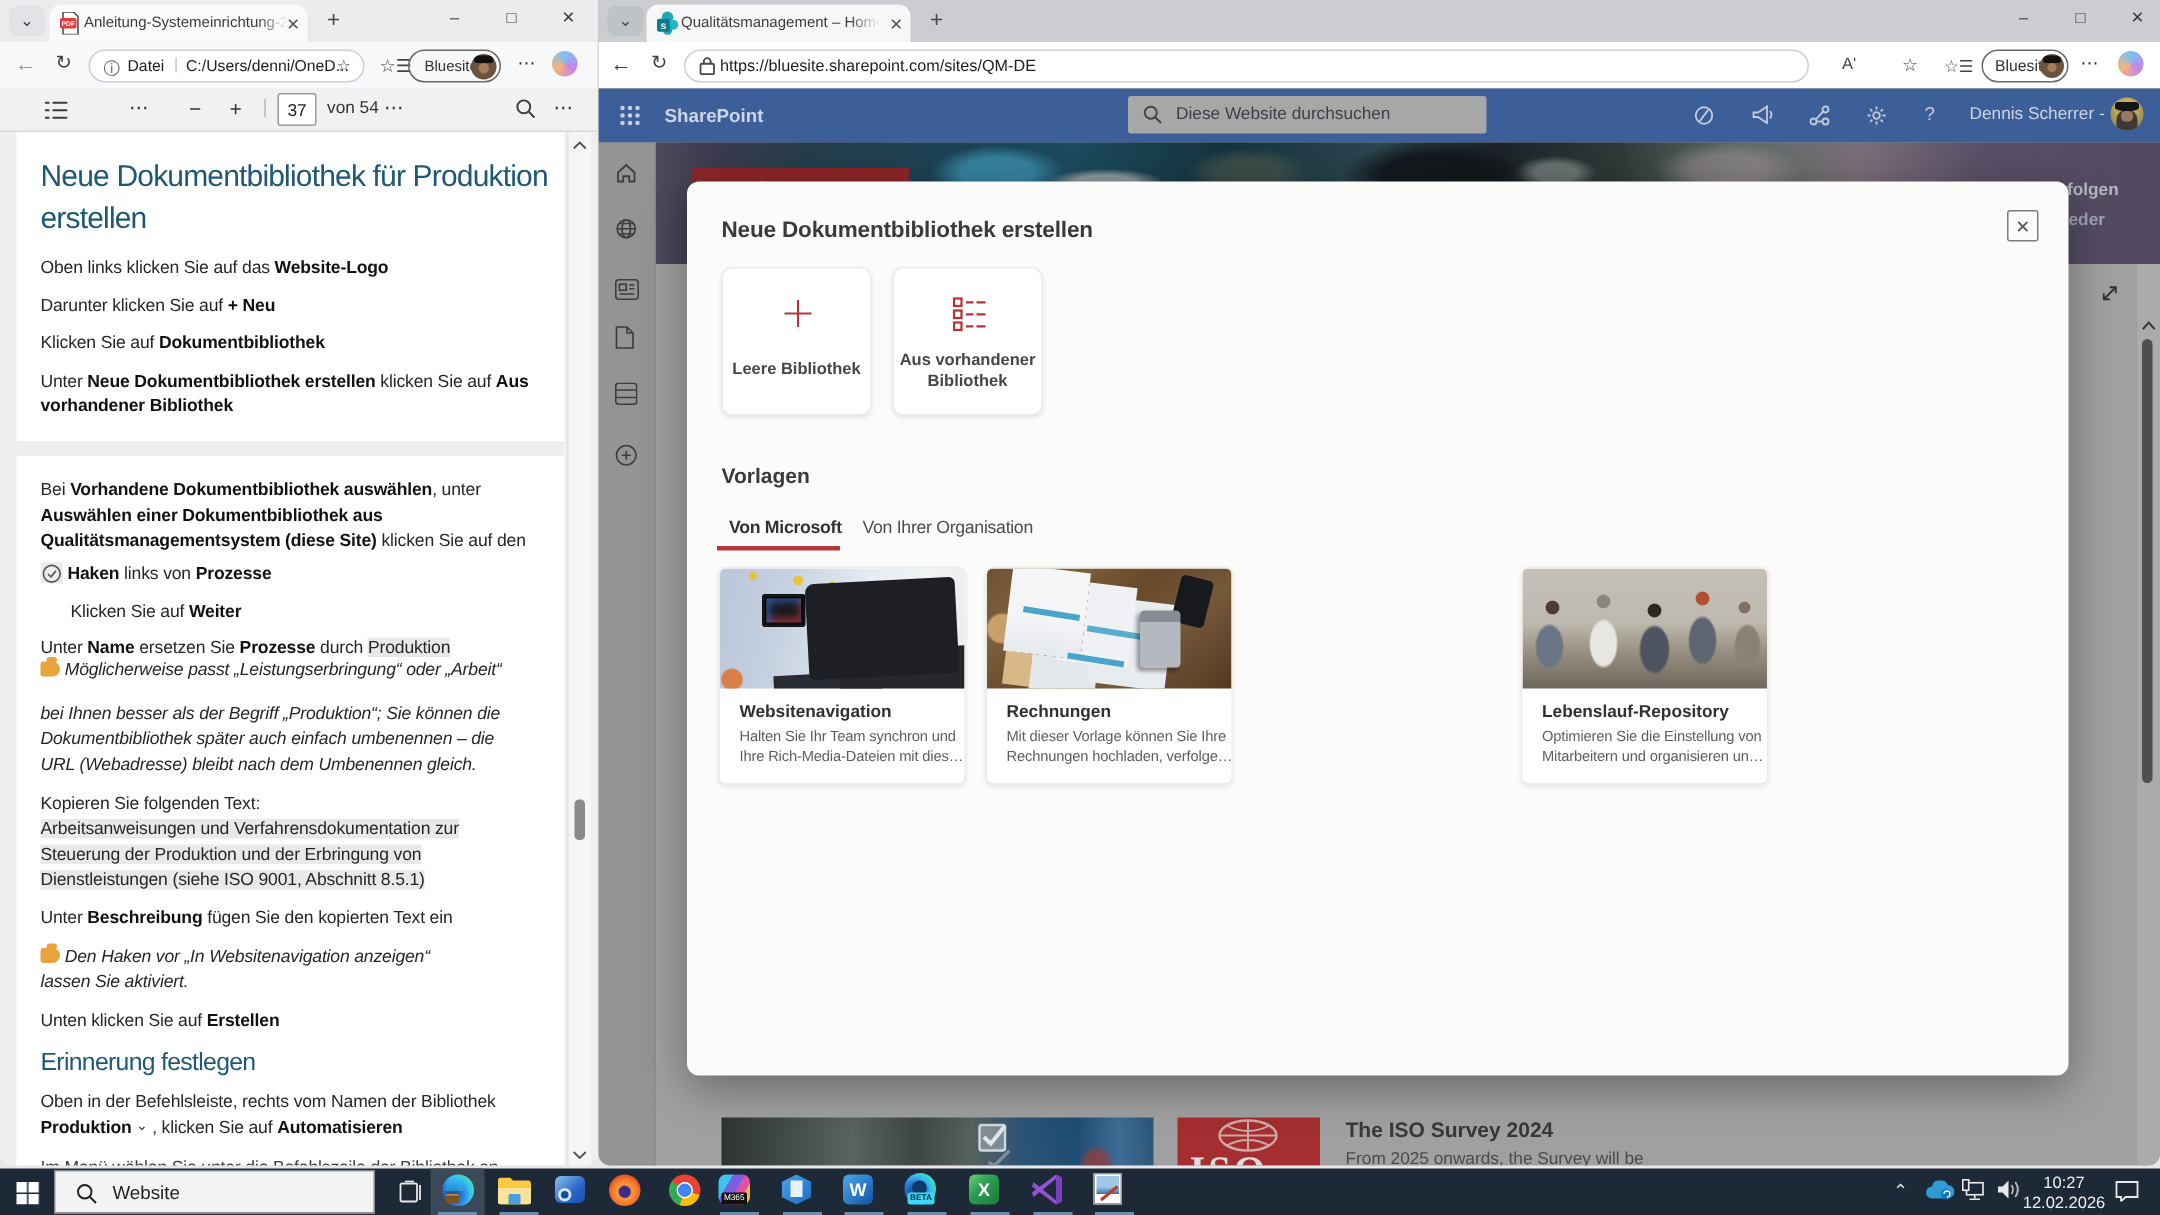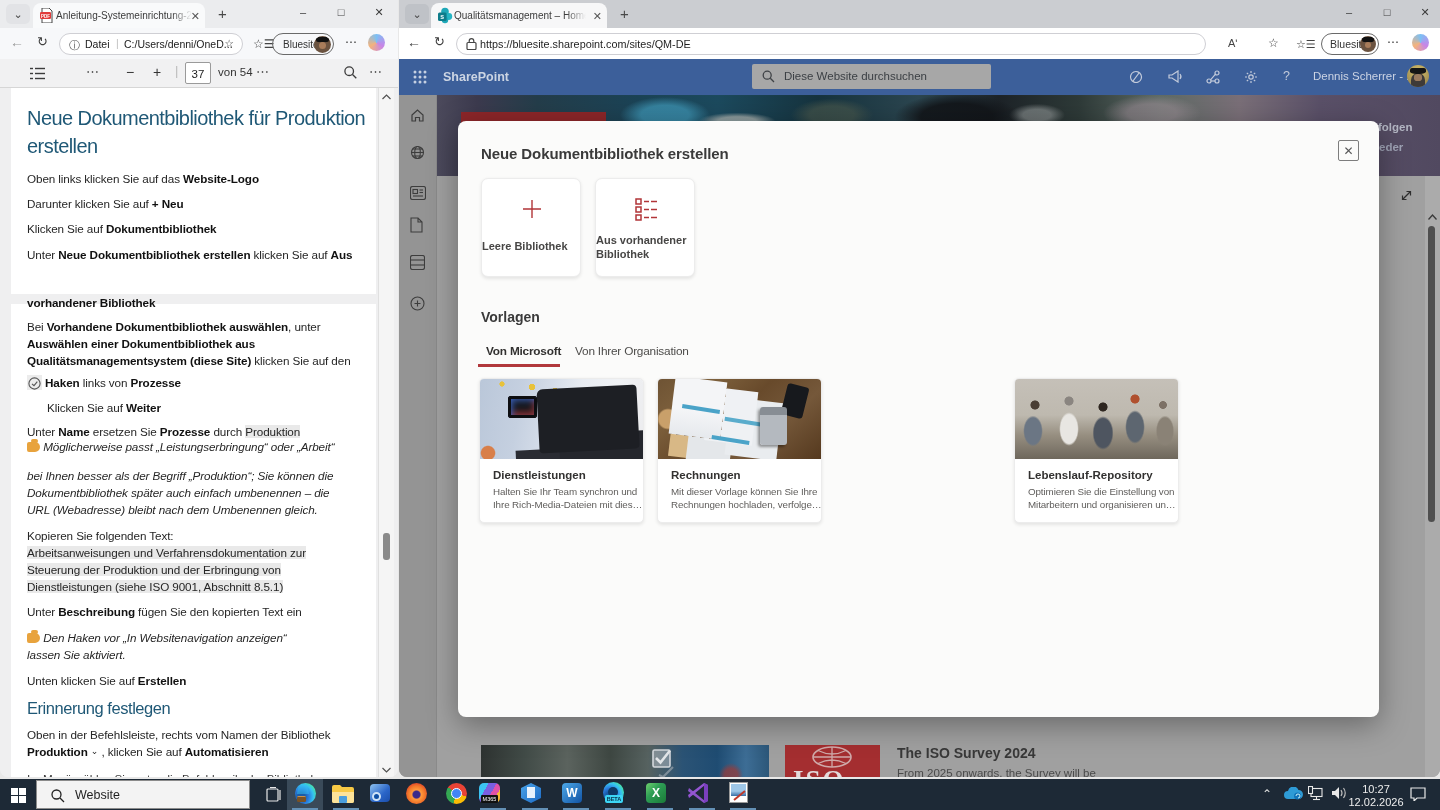--- a/index.html
+++ b/index.html
@@ -58,21 +58,21 @@
 .isoimg { position:absolute; left:82px; top:650px; width:288px; height:32px; background:radial-gradient(circle 16px at 250px 30px, rgba(150,60,60,.75) 40%, rgba(150,60,60,0) 75%), linear-gradient(90deg,#2e3331 0%,#414b47 15%,#5b635e 30%,#3e4742 45%,#566260 58%,#2b5375 70%,#1f4c72 82%,#3d6d95 92%,#2c5779 100%); }
 .isologo { position:absolute; left:386px; top:650px; width:95px; height:32px; background:#a42e30; }
 .isotitle { position:absolute; left:498px; top:650px; font-size:14px; font-weight:700; color:#383838; }
 .isotext { position:absolute; left:498px; top:672px; font-size:11.5px; color:#4a4a4a; }
 
 
 .modal { position:absolute; left:59px; top:26px; width:921px; height:596px; background:#fbfbfa; border-radius:8px; box-shadow:0 8px 30px rgba(0,0,0,.35); }
 .modal h1 { position:absolute; left:23px; top:24px; font-size:15px; font-weight:700; color:#3a3a3a; letter-spacing:-0.1px; }
 .mclose { position:absolute; right:20px; top:19px; width:21px; height:21px; border:1px solid #7d7d7d; border-radius:2px; color:#555; font-size:12px; text-align:center; line-height:20px; }
 .opt { position:absolute; top:57px; width:100px; height:99px; background:#fff; border:1px solid #ececec; border-radius:7px; box-shadow:0 1.6px 3.6px rgba(0,0,0,.09); }
-.opt .lbl { position:absolute; width:100%; top:61px; font-size:11px; font-weight:700; color:#474645; line-height:13.5px; }
+.opt .lbl { position:absolute; width:100%; top:61px; text-align:center; font-size:11px; font-weight:700; color:#474645; line-height:13.5px; }
 .vorlagen { position:absolute; left:23px; top:188px; font-size:14px; font-weight:700; color:#3a3a3a; }
 .vtab1 { position:absolute; left:28px; top:223px; font-size:11.8px; font-weight:700; color:#323130; letter-spacing:-0.2px; }
 .vtab2 { position:absolute; left:117px; top:223px; font-size:11.8px; color:#4d4c4a; letter-spacing:-0.2px; }
 .vtabline { position:absolute; left:20px; top:243px; width:82px; height:2.5px; background:#b1383c; }
 .tcard { position:absolute; top:257px; width:165px; height:145px; background:#fff; border:1px solid #ececec; border-radius:5px; box-shadow:0 1.6px 3.6px rgba(0,0,0,.09); overflow:hidden; }
 .tcard .img { position:absolute; left:0; top:0; width:100%; height:80px; overflow:hidden; }
 .tcard .tt { position:absolute; left:13px; top:90px; font-size:11.5px; font-weight:700; color:#323130; }
 .tcard .td { position:absolute; left:13px; top:107px; width:150px; font-size:9.8px; color:#5f5d5b; line-height:12.8px; letter-spacing:-0.1px; white-space:nowrap; }
 
 
@@ -197,21 +197,21 @@
     <div class="abs" style="left:11px;top:0;width:365px;height:206px;background:#fff;"></div>
 
     <div class="abs" style="left:11px;top:216px;width:365px;height:473px;background:#fff;"></div>
     <div id="pdftext" style="position:absolute;left:27px;top:0;width:349px;font-size:11.7px;color:#262626;letter-spacing:-0.1px;">
       <div class="abs pl" style="top:24px;font-size:20px;letter-spacing:-0.55px;color:#1f5876;">Neue Dokumentbibliothek für Produktion</div>
       <div class="abs pl" style="top:51.5px;font-size:20px;letter-spacing:-0.55px;color:#1f5876;">erstellen</div>
       <div class="abs pl" style="top:84px;">Oben links klicken Sie auf das <b>Website-Logo</b></div>
       <div class="abs pl" style="top:109px;">Darunter klicken Sie auf <b>+ Neu</b></div>
       <div class="abs pl" style="top:134px;">Klicken Sie auf <b>Dokumentbibliothek</b></div>
       <div class="abs pl" style="top:159.5px;">Unter <b>Neue Dokumentbibliothek erstellen</b> klicken Sie auf <b>Aus</b></div>
-      <div class="abs pl" style="top:176px;margin-top:32px;"><b>vorhandener Bibliothek</b></div>
+      <div class="abs pl" style="top:176px;"><b>vorhandener Bibliothek</b></div>
       <div class="abs pl" style="top:232px;">Bei <b>Vorhandene Dokumentbibliothek auswählen</b>, unter</div>
       <div class="abs pl" style="top:248.5px;"><b>Auswählen einer Dokumentbibliothek aus</b></div>
       <div class="abs pl" style="top:266px;"><b>Qualitätsmanagementsystem (diese Site)</b> klicken Sie auf den</div>
       <div class="abs pl" style="top:286.5px;"><span style="display:inline-block;background:#ececec;padding:1px 1px 0 1px;margin-right:3px;"><svg width="13" height="13" viewBox="0 0 13 13" style="vertical-align:-3px">
               <circle cx="6.5" cy="6.5" r="5.6" fill="none" stroke="#555" stroke-width="1.1"></circle>
               <path d="M4 6.8 L6 8.6 L9.3 4.6" fill="none" stroke="#555" stroke-width="1.1"></path>
             </svg></span><b>Haken</b> links von <b>Prozesse</b></div>
       <div class="abs pl" style="top:312.5px;margin-left:20px;">Klicken Sie auf <b>Weiter</b></div>
       <div class="abs pl" style="top:337px;">Unter <b>Name</b> ersetzen Sie <b>Prozesse</b> durch <span style="background:#e9e9e9">Produktion</span></div>
       <div class="abs pl pi" style="top:352px;text-align:center;"><span class="hand"></span> Möglicherweise passt „Leistungserbringung“ oder „Arbeit“</div>
@@ -440,21 +440,21 @@
             </g>
           </svg>
         <div class="lbl" style="top:55px">Aus vorhandener<br>Bibliothek</div>
       </div>
       <div class="vorlagen">Vorlagen</div>
       <div class="vtab1">Von Microsoft</div>
       <div class="vtab2">Von Ihrer Organisation</div>
       <div class="vtabline"></div>
       <div class="tcard" style="left:21px">
         <div class="img" id="img1"></div>
-        <div class="tt">Dienstleistungen</div>
+        <div class="tt">Websitenavigation</div>
         <div class="td">Halten Sie Ihr Team synchron und<br>Ihre Rich-Media-Dateien mit dies…</div>
       </div>
       <div class="tcard" style="left:199px">
         <div class="img" id="img2">
             <div class="ph"></div>
             <div class="st"></div>
           </div>
         <div class="tt">Rechnungen</div>
         <div class="td">Mit dieser Vorlage können Sie Ihre<br>Rechnungen hochladen, verfolge…</div>
       </div>

